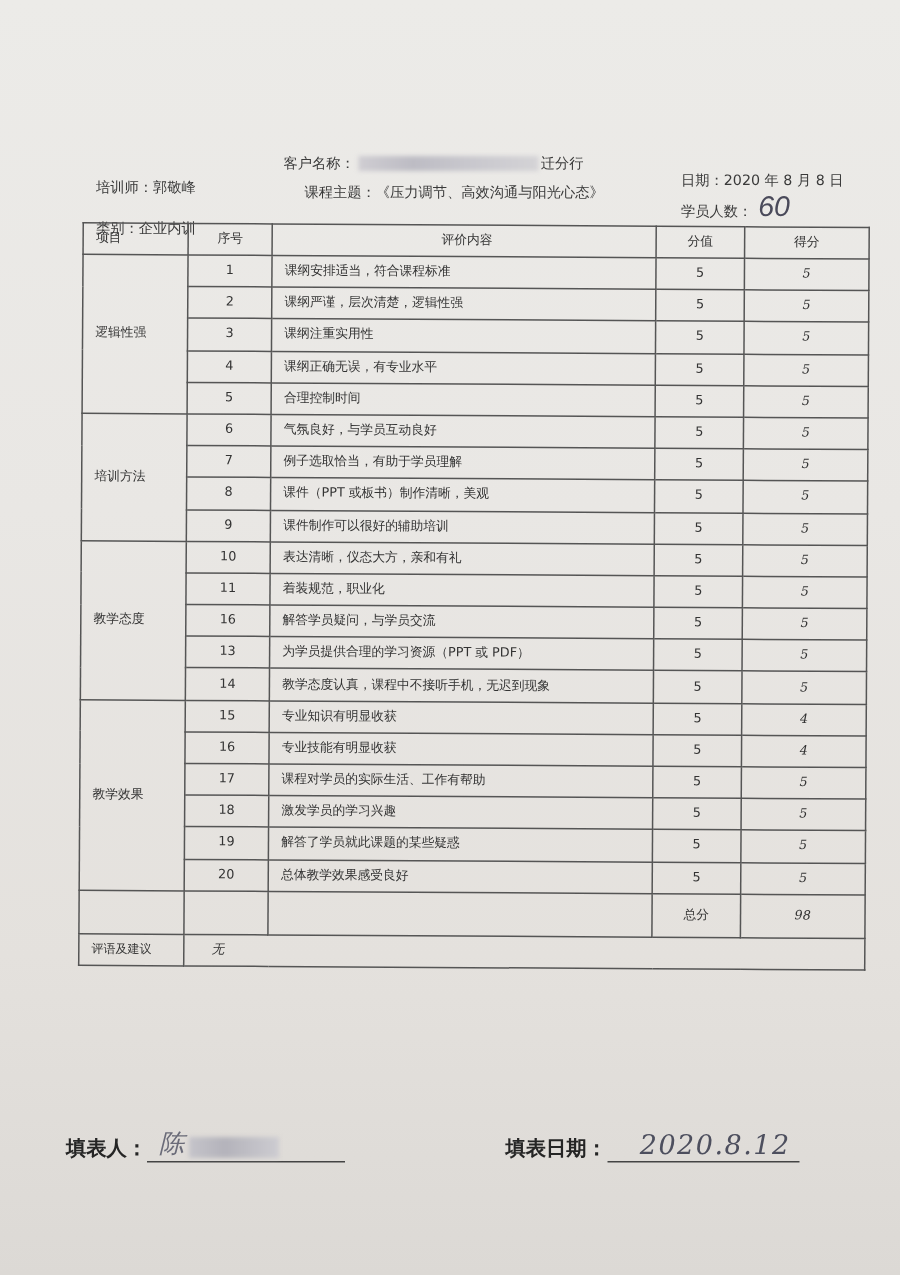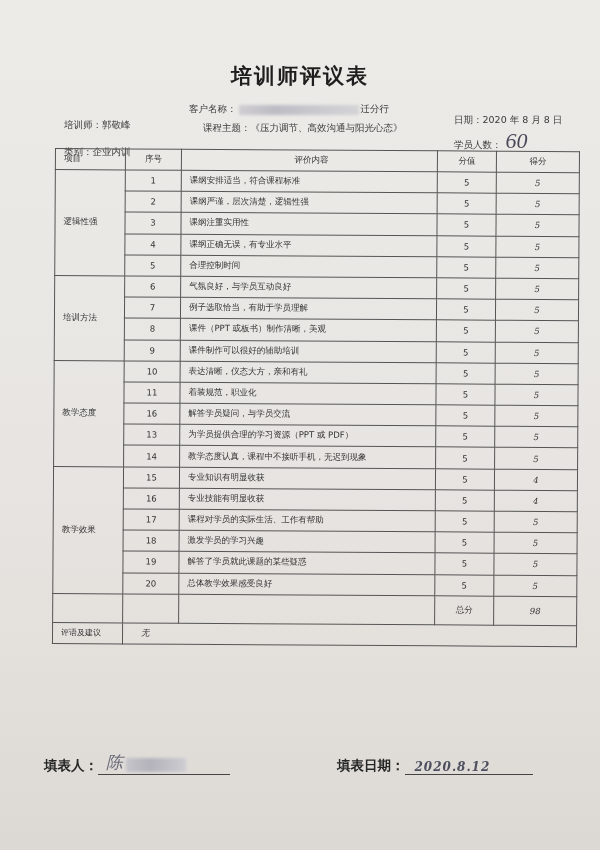--- a/index.html
+++ b/index.html
@@ -13,21 +13,21 @@
     .paper {
       position: absolute; left: 0; top: 0; width: 600px; height: 850px;
       background: linear-gradient(180deg, #ecebe8 0%, #e9e7e4 40%, #e4e1dd 75%, #dcd9d5 100%);
     }
     .title {
       position: absolute; left: 0; width: 600px; top: 62px;
       text-align: center; font-size: 21px; font-weight: bold; letter-spacing: 2px;
       color: #1e1e1e;
     }
     .meta { position: absolute; font-size: 9.5px; color: #3a3a3a; white-space: nowrap; }
-    .meta .hand { font-family: Liberation Serif, serif; font-style: italic; font-size: 22px; color: #4a4a5a; margin-left: 4px; }
+    .meta .hand { font-family: Liberation Sans, sans-serif; font-style: italic; font-size: 19px; color: #4a4a5a; margin-left: 4px; }
     .blur {
       display: inline-block; width: 120px; height: 10px; vertical-align: middle;
       background: linear-gradient(90deg, #cfcdd2, #bdbcc4 30%, #c8c7cd 60%, #d4d3d6);
       filter: blur(1.5px); margin: 0 2px;
     }
     table.form {
       position: absolute; left: 55px; top: 148px; width: 521px;
       border-collapse: collapse; table-layout: fixed;
       transform: rotate(0.35deg); transform-origin: left top;
     }
@@ -48,28 +48,27 @@
     .total-hand { font-size: 18px; }
     .comment-row td { height: 96px; }
     .comment-hand { font-family: "DejaVu Serif", serif; font-style: italic; font-size: 18px; color: #4d4f5e; padding-left: 18px !important; }
     .footer { position: absolute; top: 756px; font-size: 13.5px; font-weight: bold; color: #252525; white-space: nowrap; }
     .footer .line { display: inline-block; border-bottom: 1.3px solid #444; vertical-align: bottom; height: 18px; position: relative; }
     .footer .sig { font-family: "DejaVu Serif", serif; font-style: italic; font-weight: normal; font-size: 17px; color: #6a6b78; position: absolute; left: 8px; bottom: 0; }
     .footer .sig-blur {
       position: absolute; left: 28px; bottom: 2px; width: 60px; height: 14px;
       background: linear-gradient(90deg, #c5c4ca, #b4b3bb 40%, #cdccd1); filter: blur(1.5px);
     }
-    .footer .date-hand { font-family: "DejaVu Serif", serif; font-style: italic; font-weight: bold; font-size: 12px; color: #4d4f5e; position: absolute; left: 10px; bottom: 0; letter-spacing: 1px; }
+    .footer .date-hand { font-family: "DejaVu Serif", serif; font-style: italic; font-weight: normal; font-size: 18px; color: #4d4f5e; position: absolute; left: 22px; bottom: 0; letter-spacing: 1px; }
   </style>
 </head>
 <body>
 
 <div class="paper">
 
-  <div class="title">培训师评议表</div>
 
   <div class="meta" style="left:64px; top:101px;margin-top:45px;">
     <span>类别：</span><span>企业内训</span>
   </div>
   <div class="meta" style="left:64px; top:119px;">
     <span>培训师：</span><span>郭敬峰</span>
   </div>
 
   <div class="meta" style="left:189px; top:103px;">
     <span>客户名称：</span><span class="blur"></span><span>迁分行</span>

